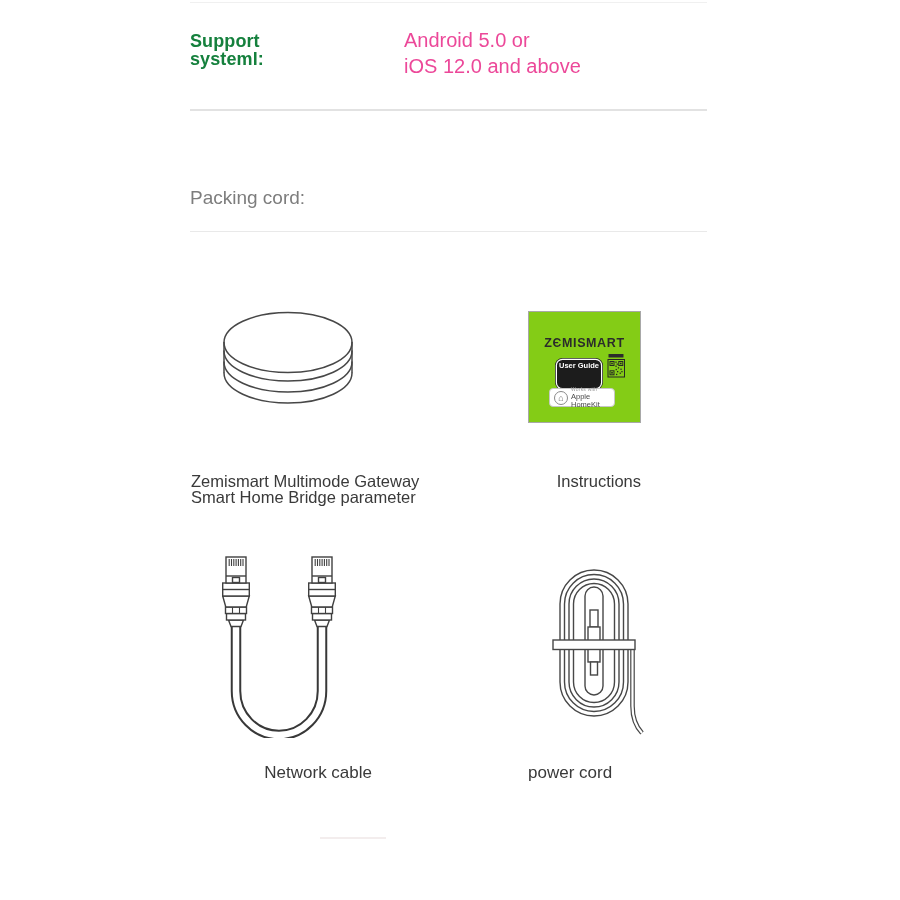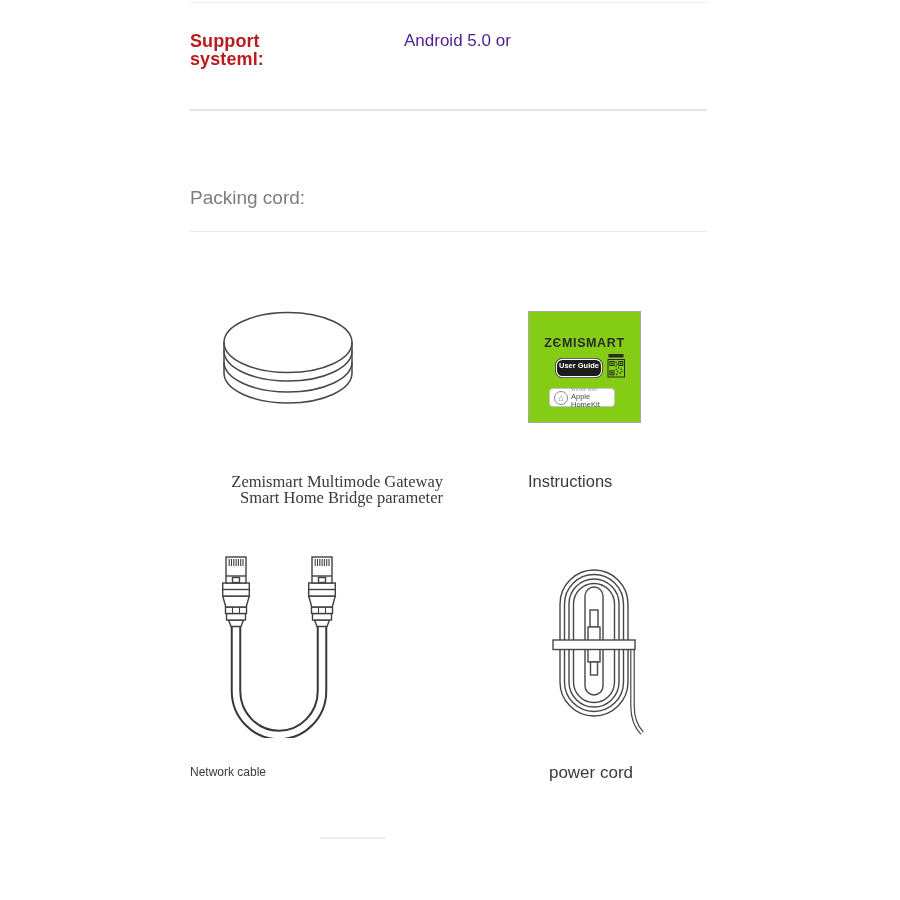--- a/index.html
+++ b/index.html
@@ -5,48 +5,48 @@
   html,body{margin:0;padding:0;}
   body{
     width:900px;height:900px;position:relative;background:#ffffff;
     font-family:"Liberation Sans", sans-serif;overflow:hidden;
     -webkit-font-smoothing:antialiased;
   }
   .abs{position:absolute;}
   .divider{position:absolute;left:190px;width:517px;background:#e9e9e9;}
   .support-label{
     left:190px;top:33px;font-size:18px;line-height:17.5px;font-weight:700;
-    color:#b91c1c;letter-spacing:0.1px;
+    color:#15803d;letter-spacing:0.1px;
   }
   .support-value{
-    left:404px;top:28px;font-size:17px;line-height:25.5px;font-weight:400;
-    color:#4c1d95;
+    left:404px;top:28px;font-size:20px;line-height:25.5px;font-weight:400;
+    color:#ec4899;
   }
   .packing-heading{
     left:190px;top:187px;font-size:19px;font-weight:400;color:#7d7d7d;
   }
   .caption{
     font-size:16.5px;line-height:15.5px;color:#3a3a3a;font-weight:400;
   }
-  .cap-gateway{left:203px;top:474px;width:240px;text-align:right;font-family:Liberation Serif, serif;}
-  .cap-instructions{left:528px;top:474px;width:113px;text-align:left;}
-  .cap-cable{left:190px;top:765px;width:182px;text-align:left;font-size:12px;}
-  .cap-power{left:528px;top:765px;width:126px;text-align:center;font-size:17px;}
+  .cap-gateway{left:191px;top:474px;width:240px;text-align:left;}
+  .cap-instructions{left:528px;top:474px;width:113px;text-align:right;}
+  .cap-cable{left:190px;top:765px;width:182px;text-align:right;font-size:17px;}
+  .cap-power{left:528px;top:765px;width:126px;font-size:17px;}
 
   
   .instr-card{
     left:528px;top:311px;width:111px;height:110px;border:1px solid #a8a8a8;
     background:#84cc16;
   }
   .brand{
     position:absolute;left:0;top:24px;width:100%;text-align:center;
     font-size:12.5px;font-weight:700;letter-spacing:0.6px;color:#2b2b2b;
   }
   .guide-pill{
-    position:absolute;left:28px;top:48px;width:44px;height:16px;
+    position:absolute;left:28px;top:48px;width:44px;height:28px;
     background:#1c1c1c;border-radius:5.5px;color:#ffffff;
     font-size:7.5px;font-weight:700;line-height:11px;text-align:center;
     box-shadow:0 0 0 1.2px #ffffff, 0 0 0 2px #2b2b2b;
   }
   .qr{position:absolute;left:77px;top:41px;}
   .homekit-badge{
     position:absolute;left:20px;top:76px;width:66px;height:19px;
     border:1px solid #c6c6c6;border-radius:4px;display:flex;align-items:center;
     padding-left:4px;box-sizing:border-box;background:#fff;
   }
@@ -65,20 +65,21 @@
 <body>
 
 <div class="divider" style="top:2px;height:1px;background:#f0f0f0;"></div>
 
 <div class="abs support-label">
   <div>Support</div>
   <div>systeml:</div>
 </div>
 <div class="abs support-value">
   <div>Android 5.0 or</div>
+  <div>iOS 12.0 and above</div>
 </div>
 
 <div class="divider" style="top:109px;height:2px;background:#e2e2e2;"></div>
 
 <div class="abs packing-heading">Packing cord:</div>
 
 <div class="divider" style="top:231px;height:1px;"></div>
 
 <svg class="abs" style="left:222px;top:311px;" width="132" height="96" viewBox="0 0 132 96">
   <g fill="none" stroke="#474747" stroke-width="1.5" stroke-linecap="round">

